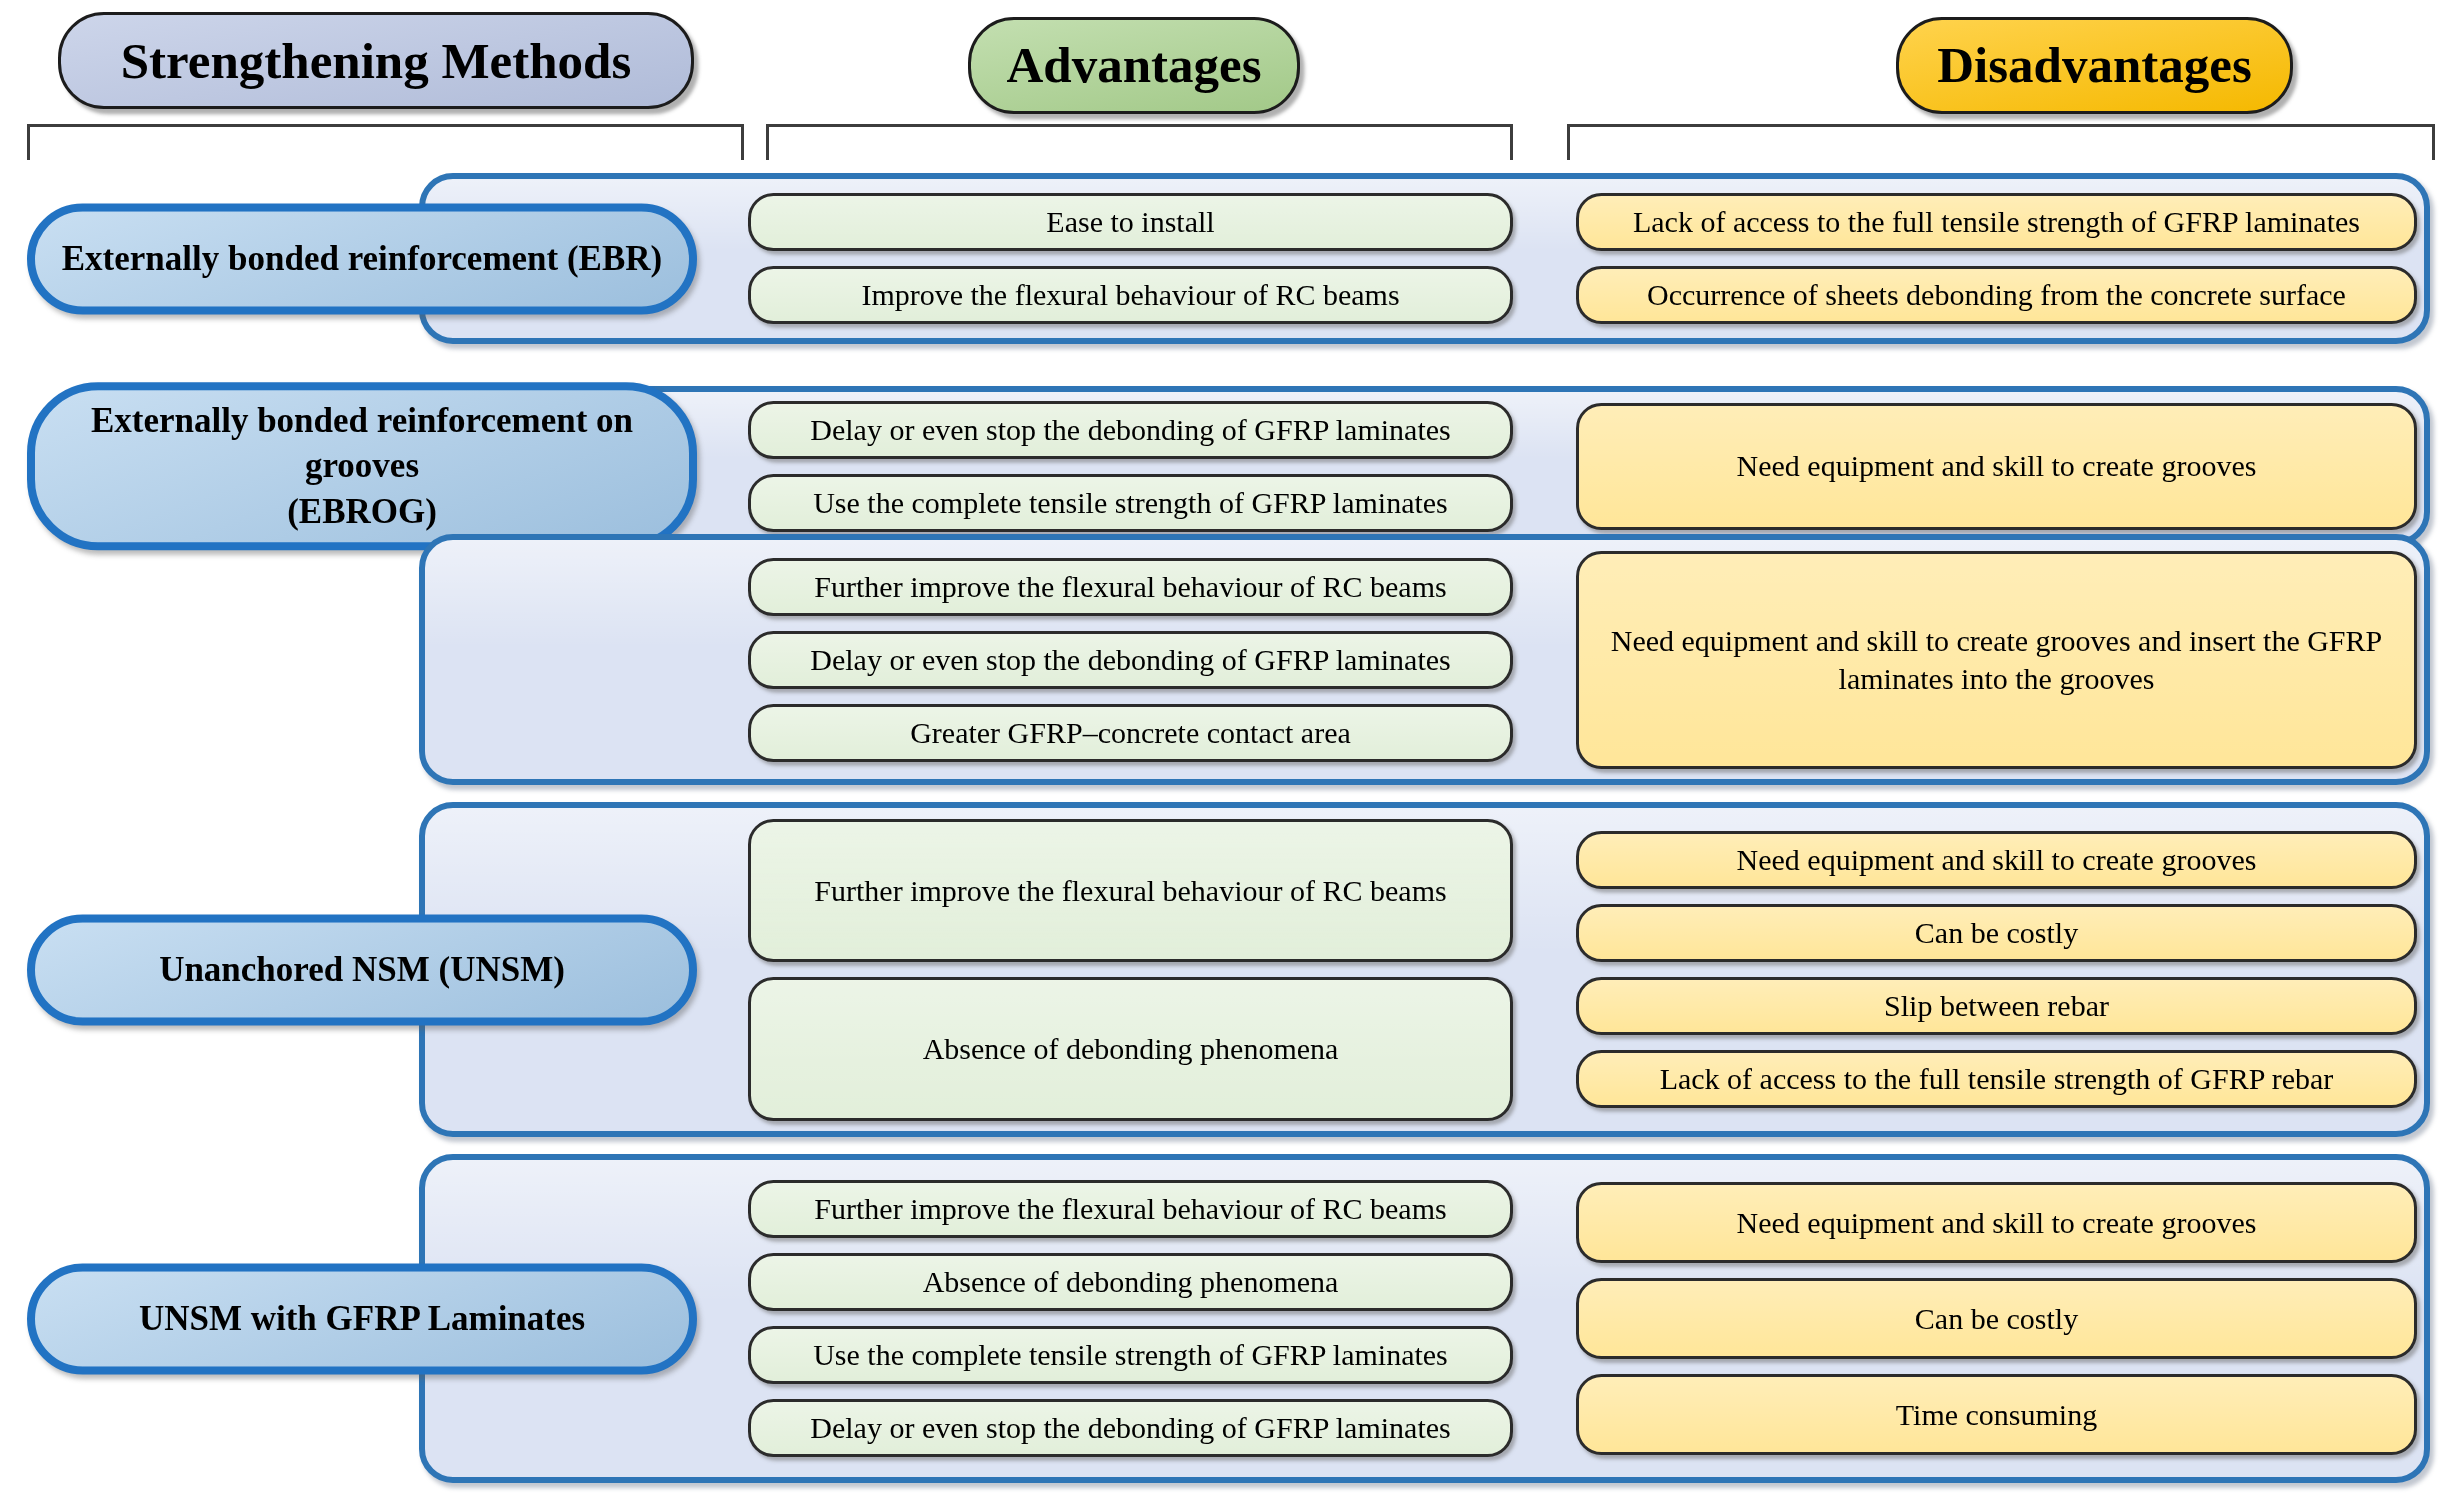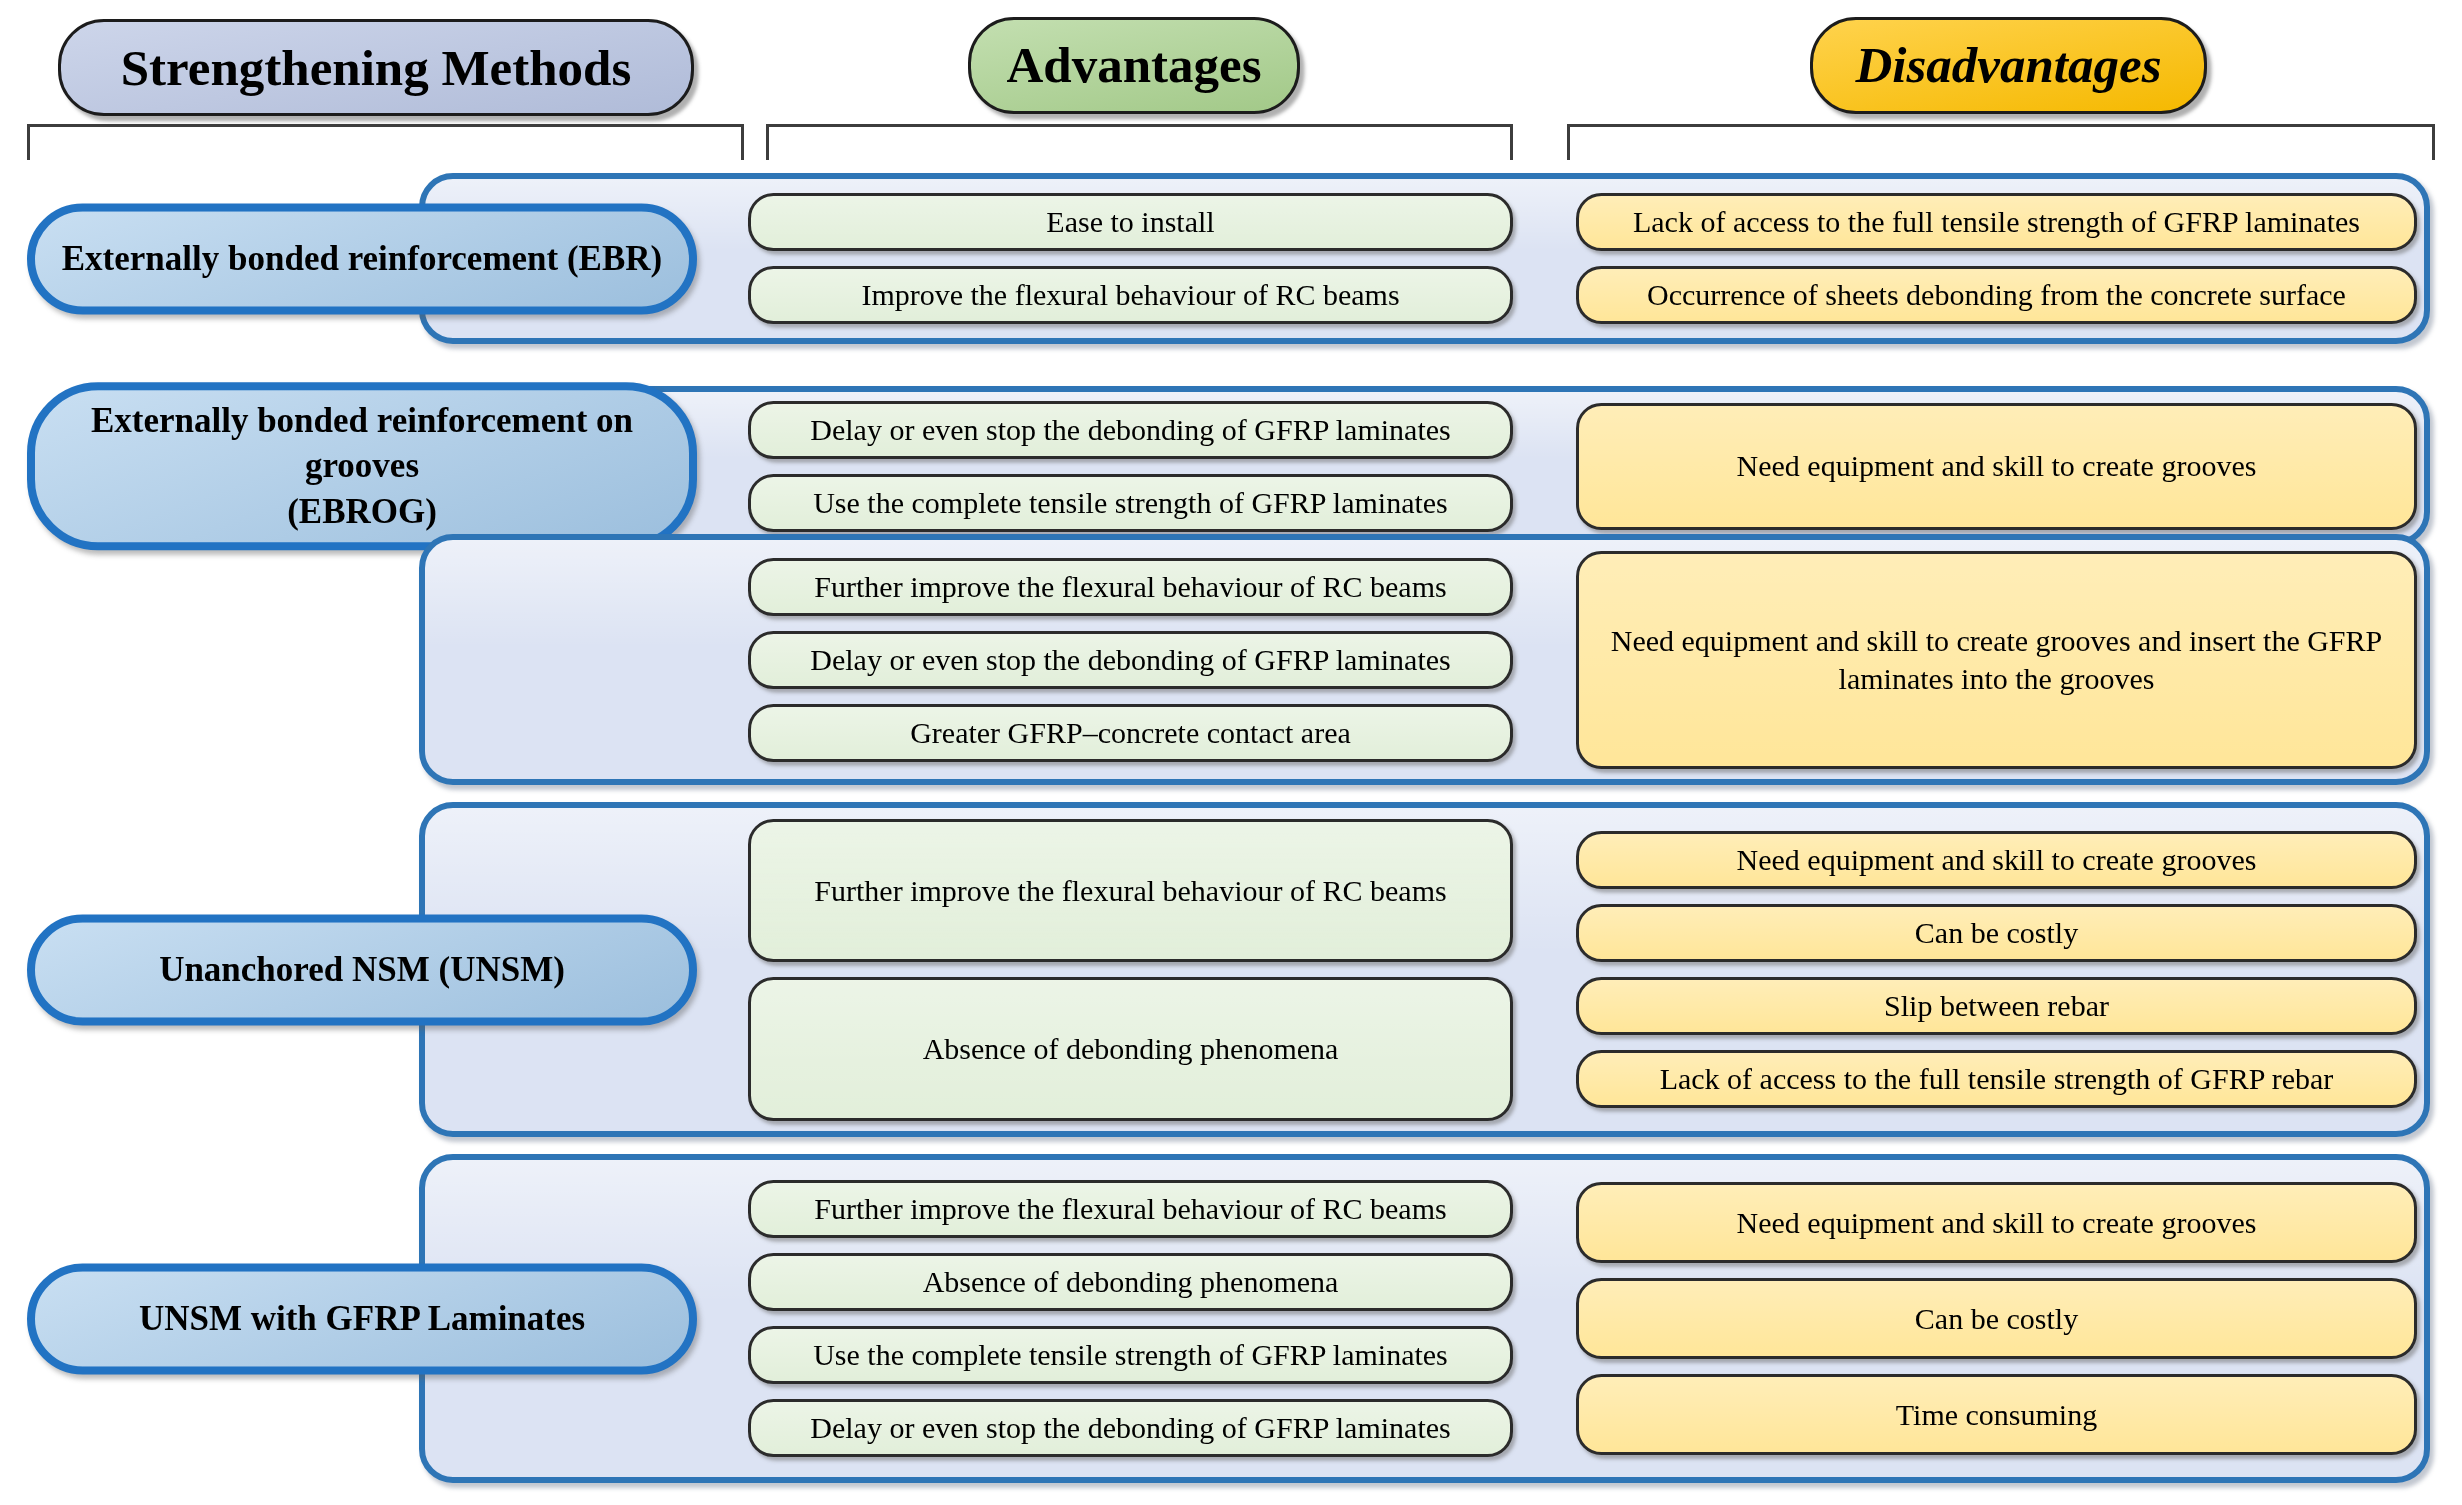--- a/index.html
+++ b/index.html
@@ -19,23 +19,23 @@
 
   
   .hdr {
     position: absolute;
     display: flex; align-items: center; justify-content: center;
     font-weight: bold; font-size: 51px; text-align: center;
     border: 3.7px solid #1c1c1c; border-radius: 46px;
     box-shadow: 4.5px 5.2px 3.7px rgba(80,80,80,0.45);
     background-image: linear-gradient(170deg, rgba(255,255,255,0.30), rgba(0,0,0,0.04));
   }
-  .pill-methods { left: 58px;  top: 19px; width: 630px; height: 91px; background-color: var(--c-header-methods); }
+  .pill-methods { left: 58px;  top: 12px; width: 630px; height: 91px; background-color: var(--c-header-methods); }
   .pill-adv     { left: 968px; top: 16.5px; width: 326px; height: 91px; background-color: var(--c-header-advantages); }
-  .pill-dis     { left: 1810px; top: 16.5px; width: 391px; height: 91px; background-color: var(--c-header-disadvantages); font-style: italic; }
+  .pill-dis     { left: 1896px; top: 16.5px; width: 391px; height: 91px; background-color: var(--c-header-disadvantages); }
 
   
   .bracket {
     position: absolute; top: 124px; height: 33px;
     border-top: 3.7px solid #3d3d3d;
     border-left: 3.7px solid #3d3d3d;
     border-right: 3.7px solid #3d3d3d;
   }
   .b1 { left: 27px;   width: 711px;  }
   .b2 { left: 766px; width: 741px;  }

